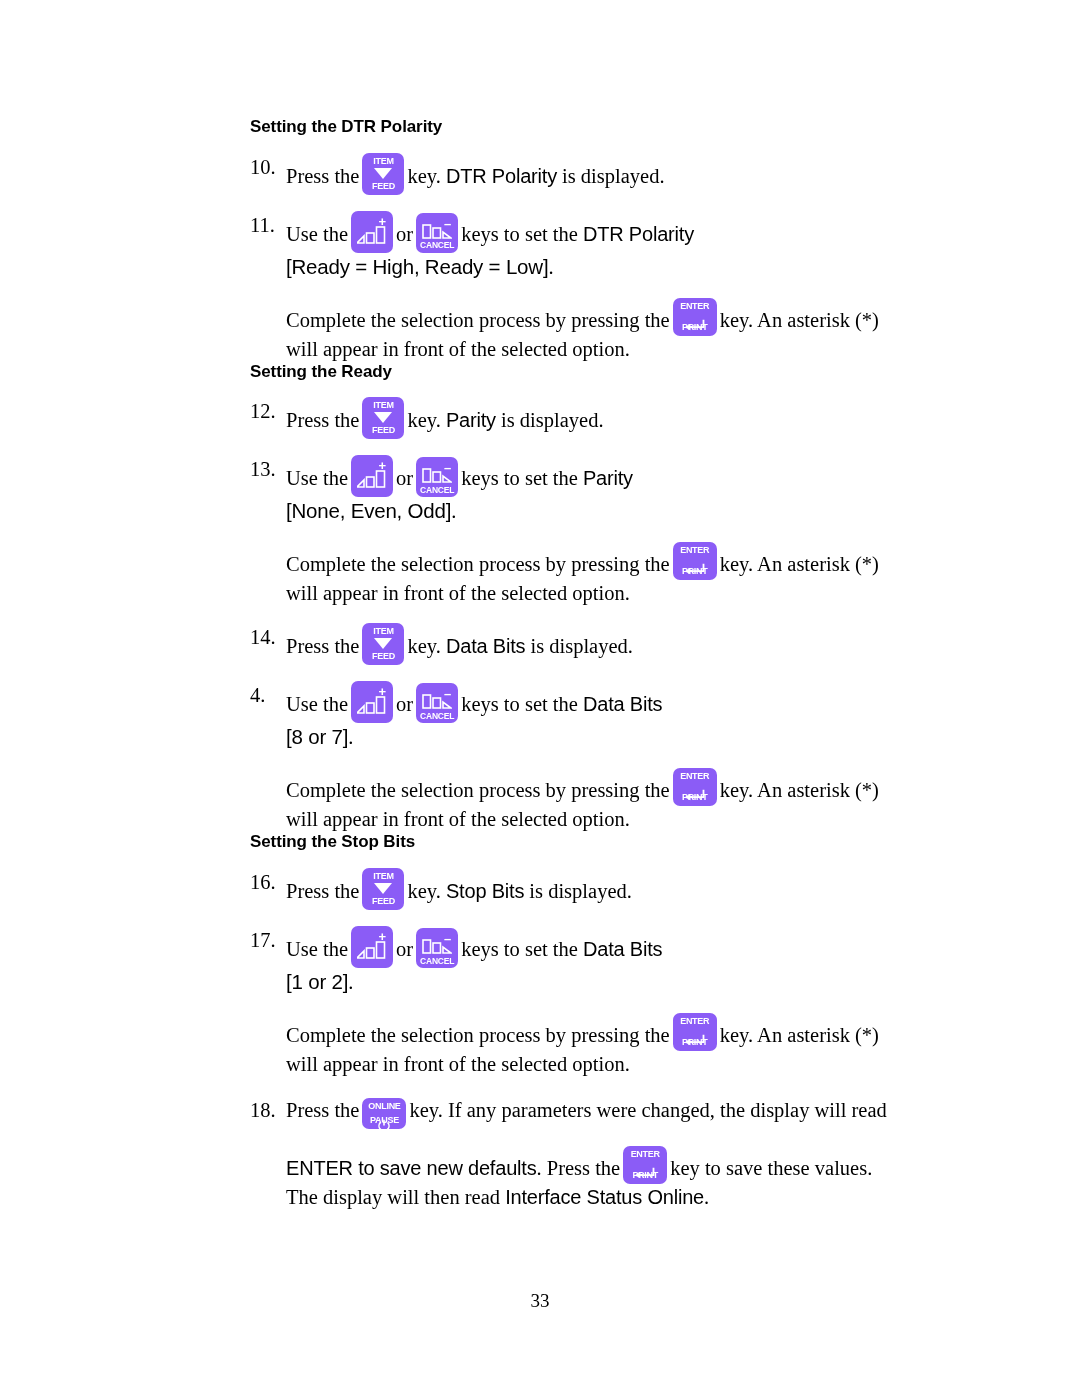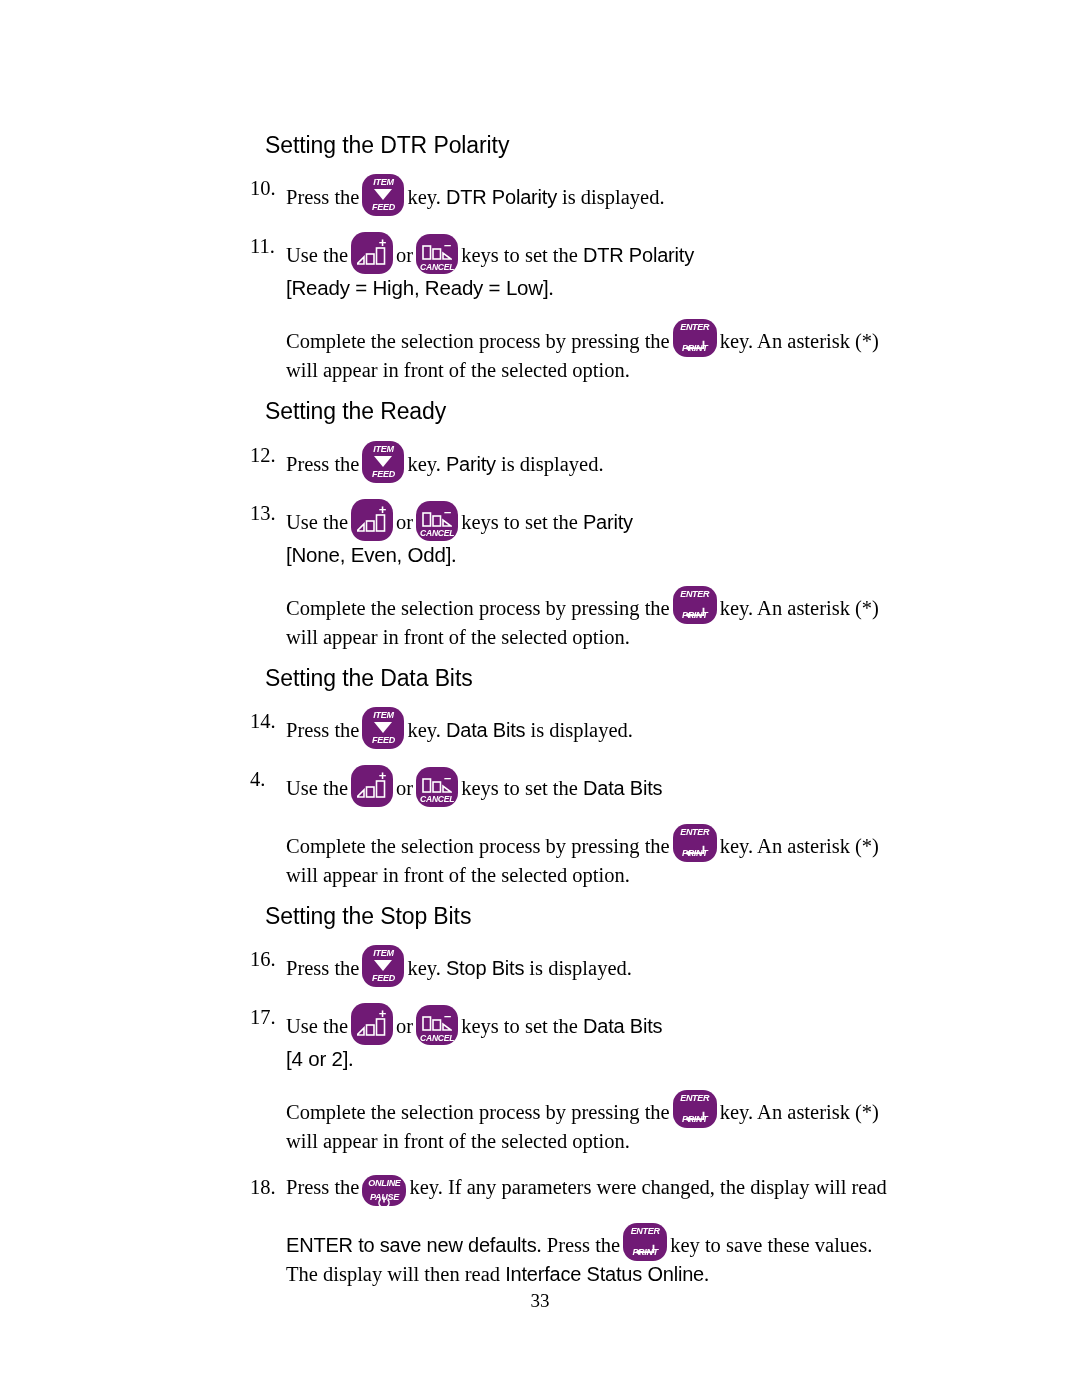--- a/index.html
+++ b/index.html
@@ -41,23 +41,23 @@
   
   .content {
     position: absolute;
     left: 250px;
     top: 118px;
     width: 690px;
   }
 
   h2.section-title {
     font-family: "Liberation Sans", "DejaVu Sans", sans-serif;
-    font-weight: normal;
-    font-size: 23px;
-    margin: 15px;
+    font-weight: bold;
+    font-size: 17px;
+    margin: 0;
     padding: 0;
     line-height: 1.1;
     letter-spacing: -0.1px;
   }
 
   .sec-dtr   { margin-top: 0px; }
   .sec-parity{ margin-top: 30px; }
   .sec-data  { margin-top: 30px; }
   .sec-stop  { margin-top: 29px; }
 
@@ -101,26 +101,25 @@
     letter-spacing: -0.2px;
   }
   .ser { font-family: "Liberation Serif", "DejaVu Serif", serif; }
 
   .line2 { display: block; }
 
   
   .key {
     display: inline-block;
     vertical-align: -12px;
-    background: #701a75;
-    border-radius: 14px;
+    background: #8b5cf6;
+    border-radius: 7px;
     position: relative;
     margin: 0 3px;
     box-sizing: border-box;
-    font-style: italic;
   }
   .key.k-itemfeed { width: 42px; height: 42px; }
   .key.k-plus     { width: 42px; height: 42px; }
   .key.k-cancel   { width: 42px; height: 40px; }
   .key.k-enter    { width: 44px; height: 38px; vertical-align: -9px; }
   .key.k-online   { width: 44px; height: 31px; }
 
   .key .kt {
     position: absolute;
     left: 0; right: 0;
@@ -261,42 +260,41 @@
                 <polygon points="21,14 29,14 21,8" fill="none" stroke="#fff" stroke-width="1.6"></polygon>
               </svg>
             </span><span class="kt bottom">CANCEL</span></span><span>keys to set the</span> <span class="lcd">Parity</span><span class="line2"><span class="bracket">[None, Even, Odd]</span><span class="ser">.</span></span></span>
     </div>
 
     <div class="para"><span>Complete the selection process by pressing the</span><span class="key k-enter"><span class="kt top">ENTER</span><span class="ret-arrow"><svg width="22" height="12" viewBox="0 0 22 12">
               <path d="M19.5 0.8 L19.5 8.2 L4.5 8.2" fill="none" stroke="#fff" stroke-width="1.8"></path>
               <polygon points="0.5,8.2 6.5,5.2 6.5,11.2" fill="#fff"></polygon>
             </svg></span><span class="kt bottom">PRINT</span></span><span>key. An asterisk (*)</span><span class="line2">will appear in front of the selected option.</span></div>
 
-    <h2 class="section-title sec-data">Setting the Data Bits</h2>
 
     <div class="step">
       <span class="num">14.</span>
       <span class="body"><span>Press the</span><span class="key k-itemfeed"><span class="kt top">ITEM</span><span class="tri-down"></span><span class="kt bottom">FEED</span></span><span>key.</span> <span class="lcd">Data Bits</span> <span>is displayed.</span></span>
     </div>
 
     <div class="step">
       <span class="num">4.</span>
       <span class="body"><span>Use the</span><span class="key k-plus"><span class="signpm">+</span><span class="bars">
               <svg width="30" height="20" viewBox="0 0 30 20">
                 <polygon points="0,19 7,19 7,12" fill="none" stroke="#fff" stroke-width="1.6"></polygon>
                 <rect x="9.5" y="9" width="7.5" height="10" fill="none" stroke="#fff" stroke-width="1.6"></rect>
                 <rect x="19.5" y="3" width="8" height="16" fill="none" stroke="#fff" stroke-width="1.6"></rect>
               </svg>
             </span></span><span>or</span><span class="key k-cancel"><span class="signpm">–</span><span class="bars">
               <svg width="30" height="16" viewBox="0 0 30 16">
                 <rect x="1" y="1" width="7.5" height="13" fill="none" stroke="#fff" stroke-width="1.6"></rect>
                 <rect x="11" y="4" width="7.5" height="10" fill="none" stroke="#fff" stroke-width="1.6"></rect>
                 <polygon points="21,14 29,14 21,8" fill="none" stroke="#fff" stroke-width="1.6"></polygon>
               </svg>
-            </span><span class="kt bottom">CANCEL</span></span><span>keys to set the</span> <span class="lcd">Data Bits</span></span>
+            </span><span class="kt bottom">CANCEL</span></span><span>keys to set the</span> <span class="lcd">Data Bits</span><span class="line2"><span class="bracket">[8 or 7]</span><span class="ser">.</span></span></span>
     </div>
 
     <div class="para"><span>Complete the selection process by pressing the</span><span class="key k-enter"><span class="kt top">ENTER</span><span class="ret-arrow"><svg width="22" height="12" viewBox="0 0 22 12">
               <path d="M19.5 0.8 L19.5 8.2 L4.5 8.2" fill="none" stroke="#fff" stroke-width="1.8"></path>
               <polygon points="0.5,8.2 6.5,5.2 6.5,11.2" fill="#fff"></polygon>
             </svg></span><span class="kt bottom">PRINT</span></span><span>key. An asterisk (*)</span><span class="line2">will appear in front of the selected option.</span></div>
 
     <h2 class="section-title sec-stop">Setting the Stop Bits</h2>
 
     <div class="step">
@@ -311,21 +309,21 @@
                 <polygon points="0,19 7,19 7,12" fill="none" stroke="#fff" stroke-width="1.6"></polygon>
                 <rect x="9.5" y="9" width="7.5" height="10" fill="none" stroke="#fff" stroke-width="1.6"></rect>
                 <rect x="19.5" y="3" width="8" height="16" fill="none" stroke="#fff" stroke-width="1.6"></rect>
               </svg>
             </span></span><span>or</span><span class="key k-cancel"><span class="signpm">–</span><span class="bars">
               <svg width="30" height="16" viewBox="0 0 30 16">
                 <rect x="1" y="1" width="7.5" height="13" fill="none" stroke="#fff" stroke-width="1.6"></rect>
                 <rect x="11" y="4" width="7.5" height="10" fill="none" stroke="#fff" stroke-width="1.6"></rect>
                 <polygon points="21,14 29,14 21,8" fill="none" stroke="#fff" stroke-width="1.6"></polygon>
               </svg>
-            </span><span class="kt bottom">CANCEL</span></span><span>keys to set the</span> <span class="lcd">Data Bits</span><span class="line2"><span class="bracket">[4 or 2]</span><span class="ser">.</span></span></span>
+            </span><span class="kt bottom">CANCEL</span></span><span>keys to set the</span> <span class="lcd">Data Bits</span><span class="line2"><span class="bracket">[1 or 2]</span><span class="ser">.</span></span></span>
     </div>
 
     <div class="para"><span>Complete the selection process by pressing the</span><span class="key k-enter"><span class="kt top">ENTER</span><span class="ret-arrow"><svg width="22" height="12" viewBox="0 0 22 12">
               <path d="M19.5 0.8 L19.5 8.2 L4.5 8.2" fill="none" stroke="#fff" stroke-width="1.8"></path>
               <polygon points="0.5,8.2 6.5,5.2 6.5,11.2" fill="#fff"></polygon>
             </svg></span><span class="kt bottom">PRINT</span></span><span>key. An asterisk (*)</span><span class="line2">will appear in front of the selected option.</span></div>
 
     <div class="step" style="margin-top:18px;">
       <span class="num">18.</span>
       <span class="body"><span>Press the</span><span class="key k-online"><span class="kt top">ONLINE</span><span class="power"><svg width="14" height="14" viewBox="0 0 14 14">

